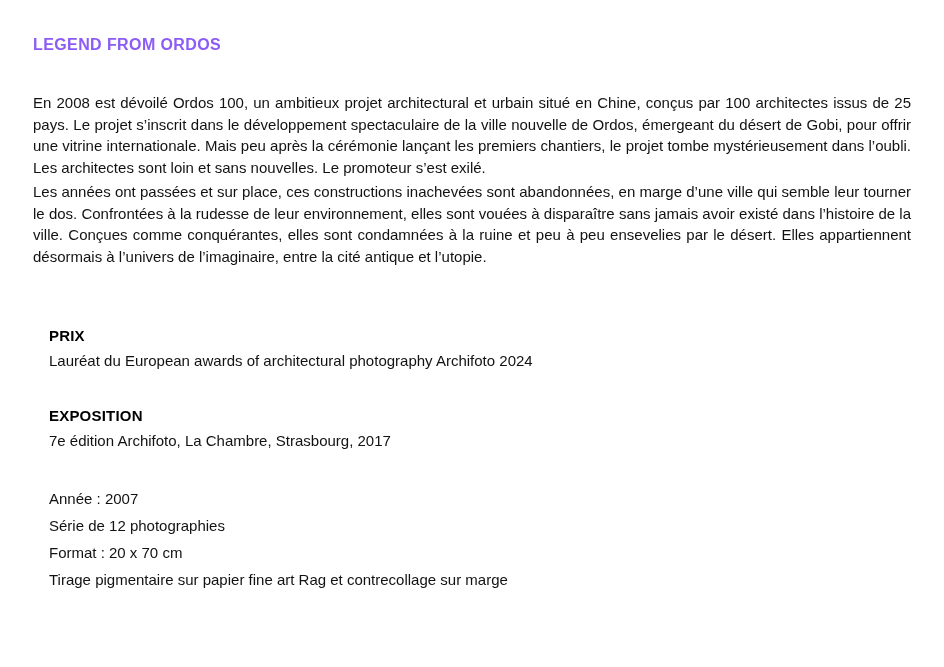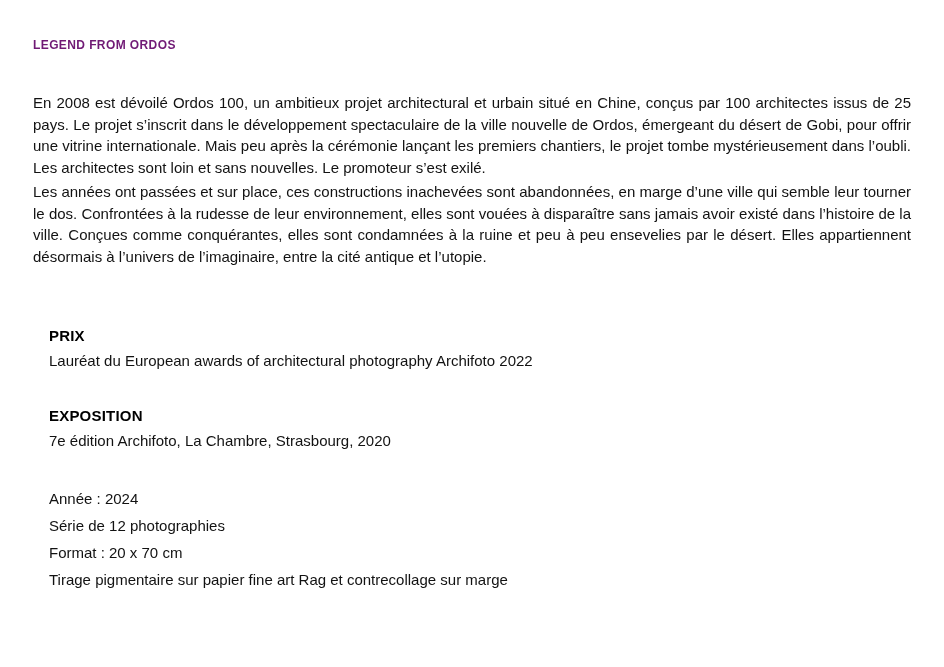--- a/index.html
+++ b/index.html
@@ -17,25 +17,25 @@
   }
   .page {
     box-sizing: border-box;
     width: 944px;
     height: 667px;
     padding: 34px 33px 0 33px;
     background: #ffffff;
   }
   .page-title {
     margin: 0 0 36px 0;
-    font-size: 12px;
+    font-size: 16px;
     line-height: 22px;
     font-weight: bold;
     letter-spacing: 0.4px;
-    color: #701a75;
+    color: #8b5cf6;
   }
   .paragraphs {
     margin: 0 0 57px 0;
   }
   .paragraphs p {
     margin: 0 0 2px 0;
     font-size: 15px;
     line-height: 21.7px;
     text-align: justify;
     color: #121212;
@@ -68,28 +68,28 @@
 
   <h1 class="page-title">LEGEND FROM ORDOS</h1>
 
   <div class="paragraphs">
     <p>En 2008 est dévoilé Ordos 100, un ambitieux projet architectural et urbain situé en Chine, conçus par 100 architectes issus de 25 pays. Le projet s’inscrit dans le développement spectaculaire de la ville nouvelle de Ordos, émergeant du désert de Gobi, pour offrir une vitrine internationale. Mais peu après la cérémonie lançant les premiers chantiers, le projet tombe mystérieusement dans l’oubli. Les architectes sont loin et sans nouvelles. Le promoteur s’est exilé.</p>
     <p>Les années ont passées et sur place, ces constructions inachevées sont abandonnées, en marge d’une ville qui semble leur tourner le dos. Confrontées à la rudesse de leur environnement, elles sont vouées à disparaître sans jamais avoir existé dans l’histoire de la ville. Conçues comme conquérantes, elles sont condamnées à la ruine et peu à peu ensevelies par le désert. Elles appartiennent désormais à l’univers de l’imaginaire, entre la cité antique et l’utopie.</p>
   </div>
 
   <section class="section">
     <h2 class="section-heading">PRIX</h2>
-    <div class="section-line">Lauréat du European awards of architectural photography Archifoto 2022</div>
+    <div class="section-line">Lauréat du European awards of architectural photography Archifoto 2024</div>
   </section>
 
   <section class="section">
     <h2 class="section-heading">EXPOSITION</h2>
-    <div class="section-line">7e édition Archifoto, La Chambre, Strasbourg, 2020</div>
+    <div class="section-line">7e édition Archifoto, La Chambre, Strasbourg, 2017</div>
   </section>
 
   <section class="section">
-    <div class="section-line">Année : 2024</div>
+    <div class="section-line">Année : 2007</div>
     <div class="section-line">Série de 12 photographies</div>
     <div class="section-line">Format : 20 x 70 cm</div>
     <div class="section-line">Tirage pigmentaire sur papier fine art Rag et contrecollage sur marge</div>
   </section>
 
 </div>
 
 </body></html>

